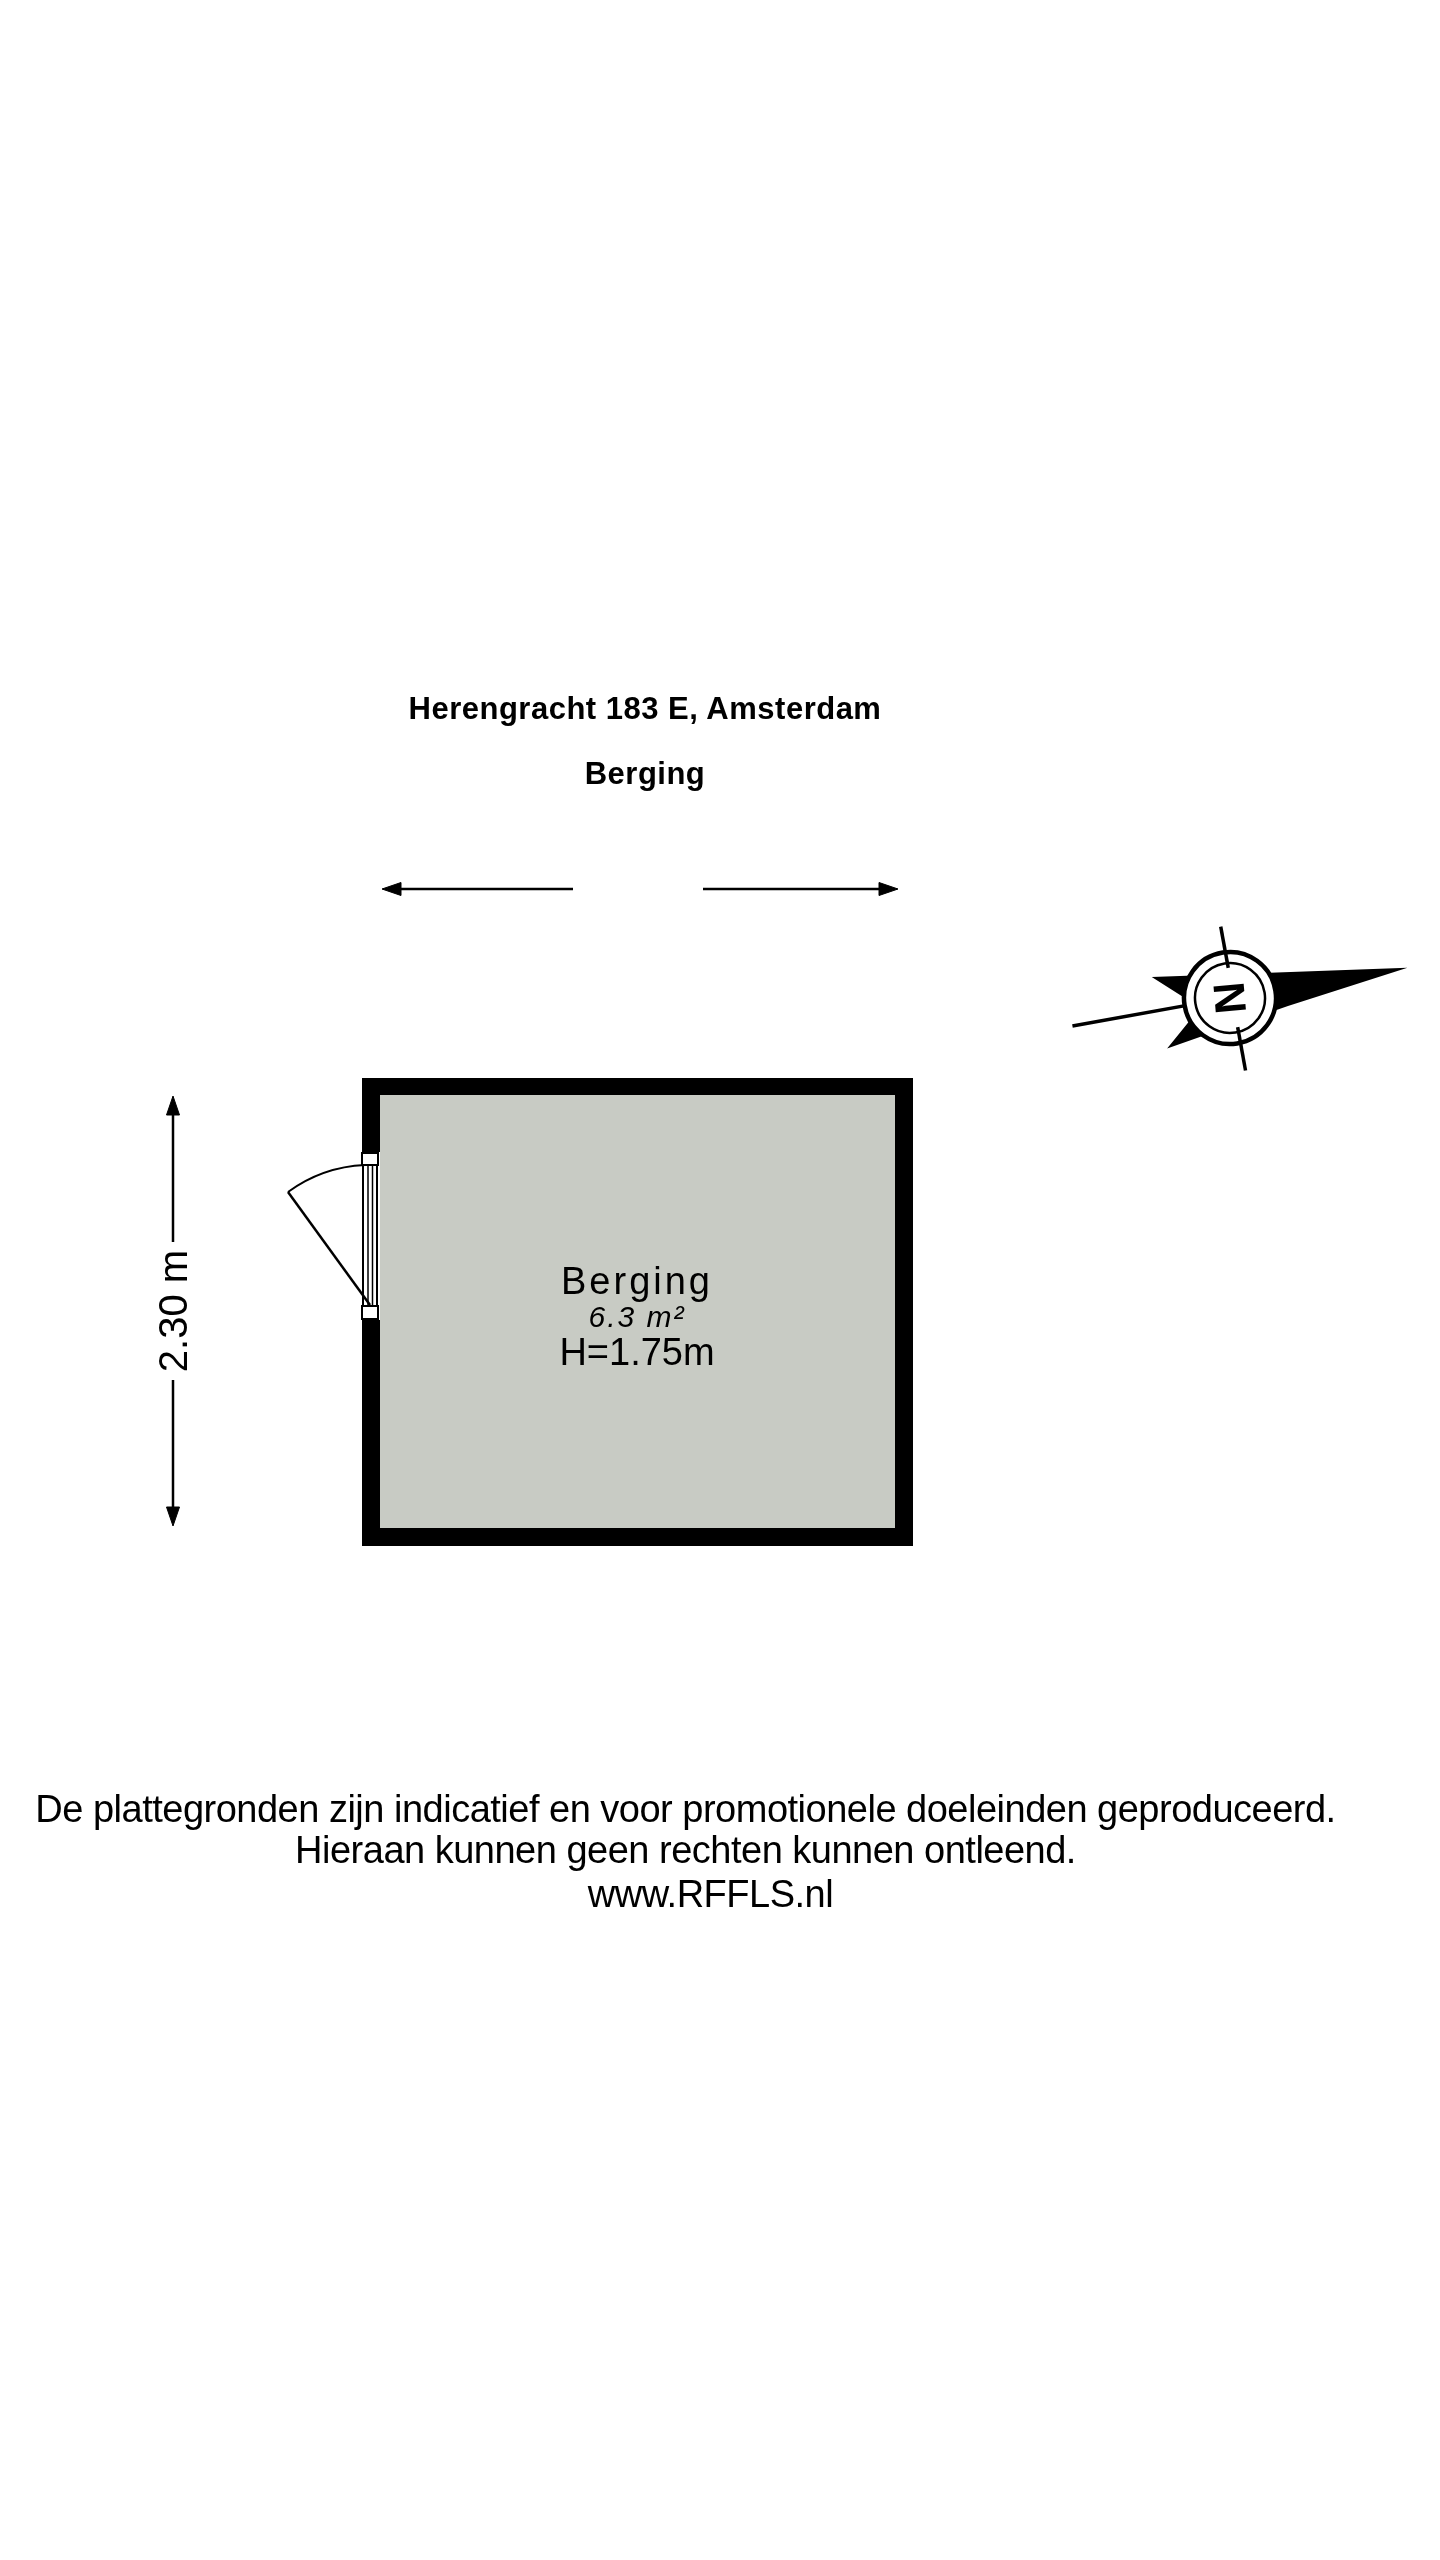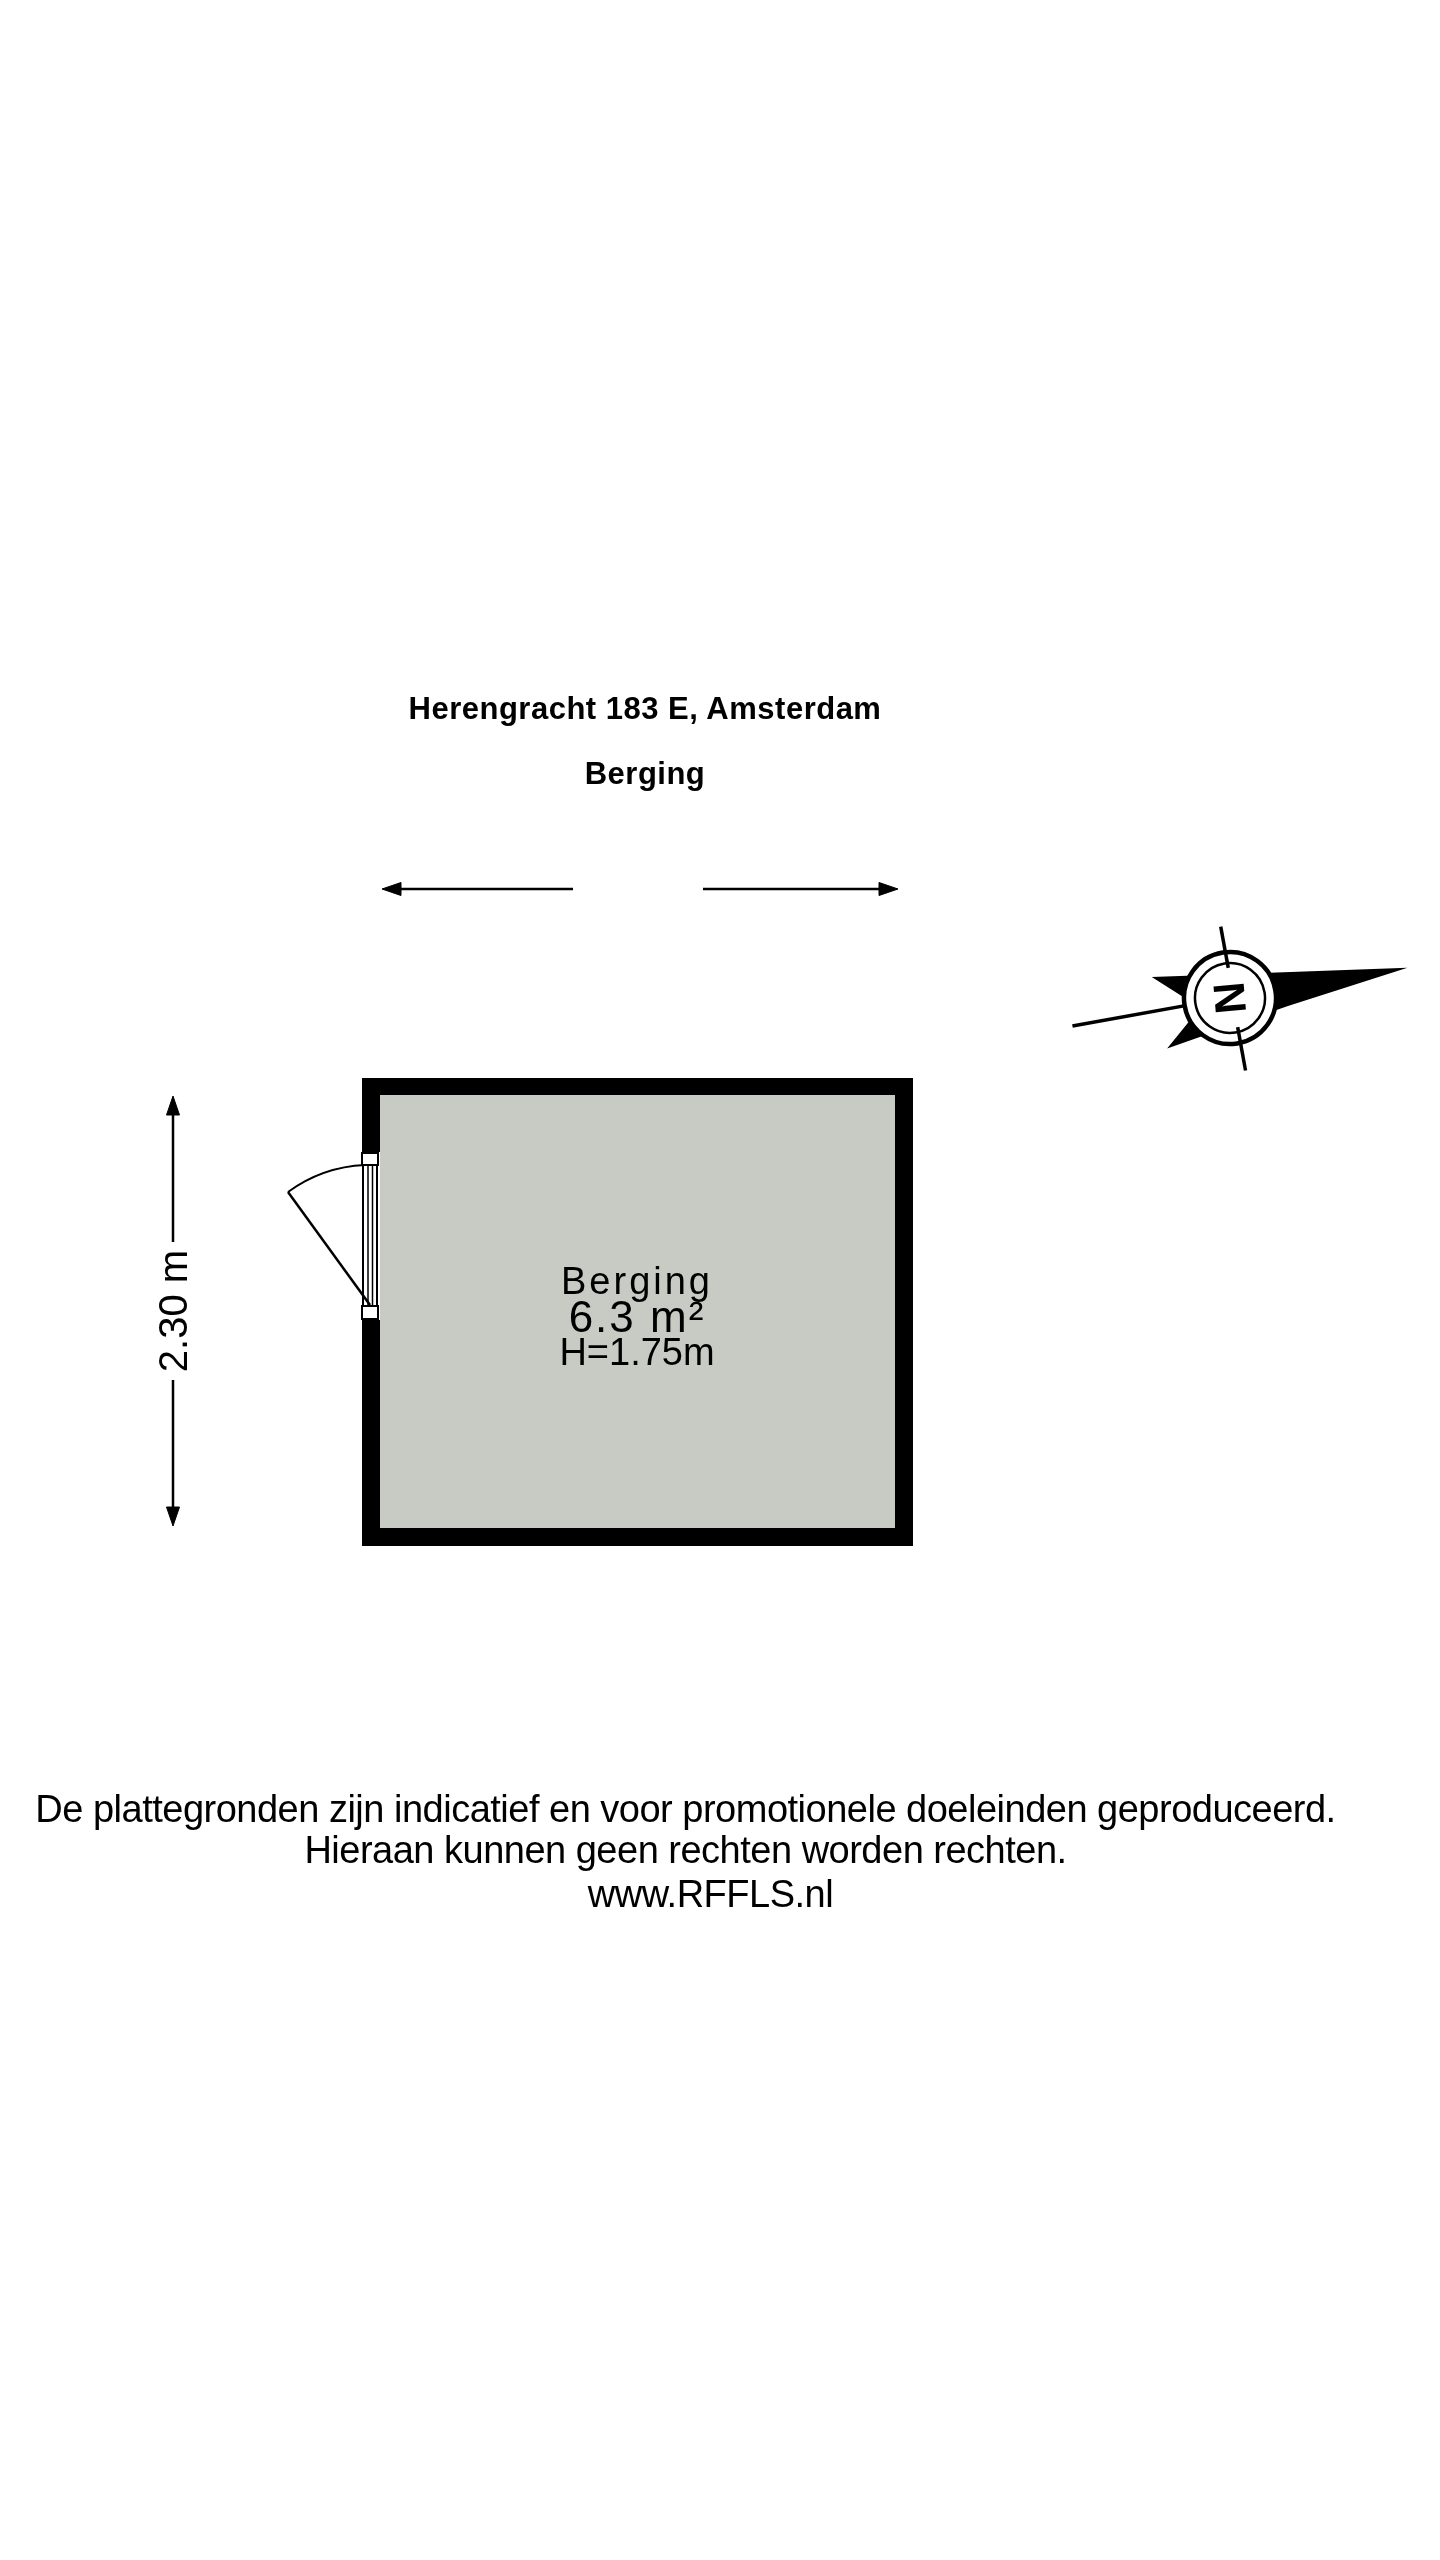--- a/index.html
+++ b/index.html
@@ -44,21 +44,21 @@
     transform: rotate(-90deg);
     transform-origin: center center;
   }
 
   .room-label {
     left: 437px; width: 400px;
     text-align: center;
     line-height: 36px;
   }
   .room-name   { top: 1263px; font-size: 38px; letter-spacing: 3px; }
-  .room-area   { top: 1299px; font-size: 44px; letter-spacing: 2px; }
+  .room-area   { top: 1299px; font-size: 30px; letter-spacing: 2px; font-style: italic; }
   .room-height { top: 1334px; font-size: 38px; letter-spacing: 0px; }
 
   .footer-line {
     left: 0; width: 1371px;
     text-align: center;
     font-size: 38px;
     line-height: 41px;
     letter-spacing: -0.5px;
   }
   .footer-1 { top: 1789px; }
@@ -120,16 +120,16 @@
   <div class="txt title-line title-1">Herengracht 183 E, Amsterdam</div>
   <div class="txt title-line title-2">Berging</div>
 
   <div class="txt dim-label dim-depth">2.30 m</div>
 
   <div class="txt room-label room-name">Berging</div>
   <div class="txt room-label room-area">6.3 m²</div>
   <div class="txt room-label room-height">H=1.75m</div>
 
   <div class="txt footer-line footer-1">De plattegronden zijn indicatief en voor promotionele doeleinden geproduceerd.</div>
-  <div class="txt footer-line footer-2">Hieraan kunnen geen rechten worden rechten.</div>
+  <div class="txt footer-line footer-2">Hieraan kunnen geen rechten kunnen ontleend.</div>
   <div class="txt footer-line footer-3">www.RFFLS.nl</div>
 
 </div>
 
 </body></html>

